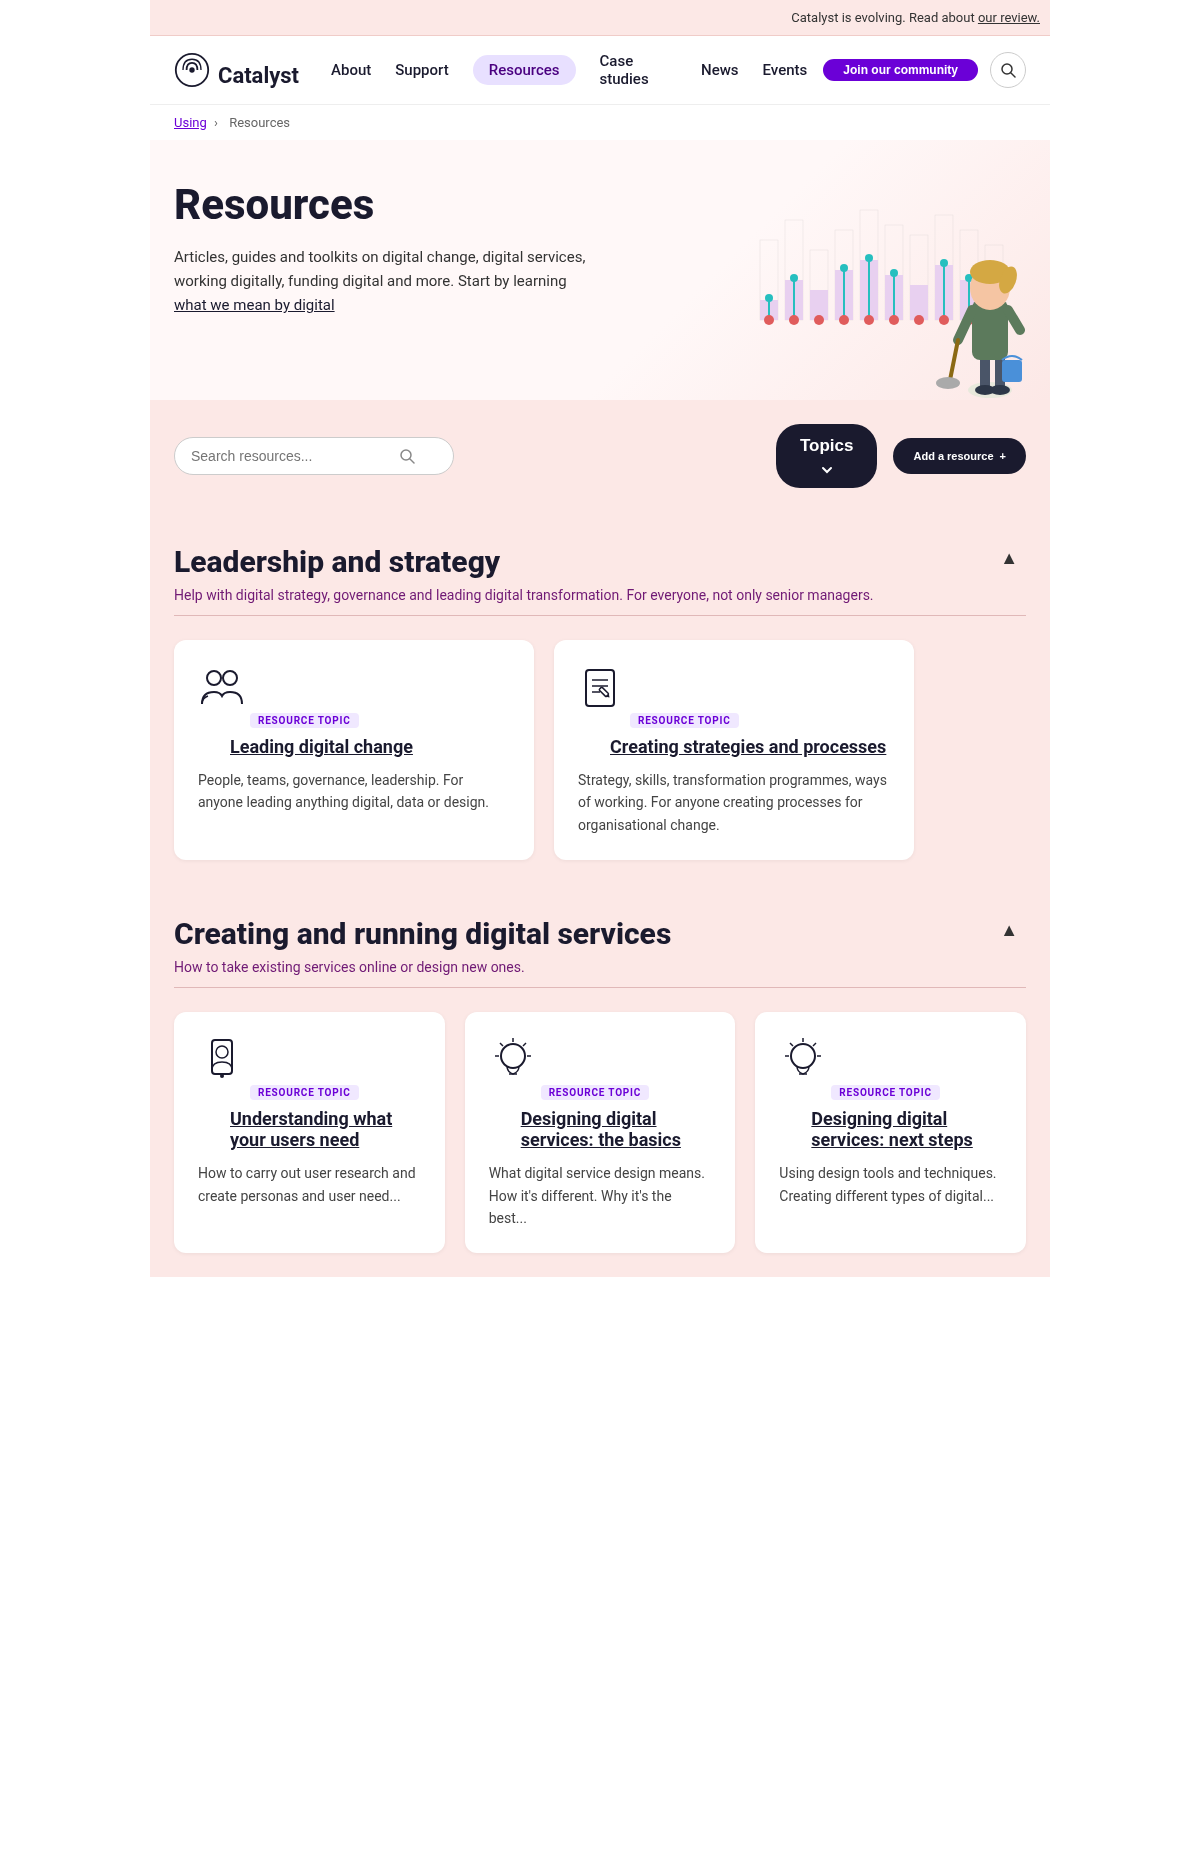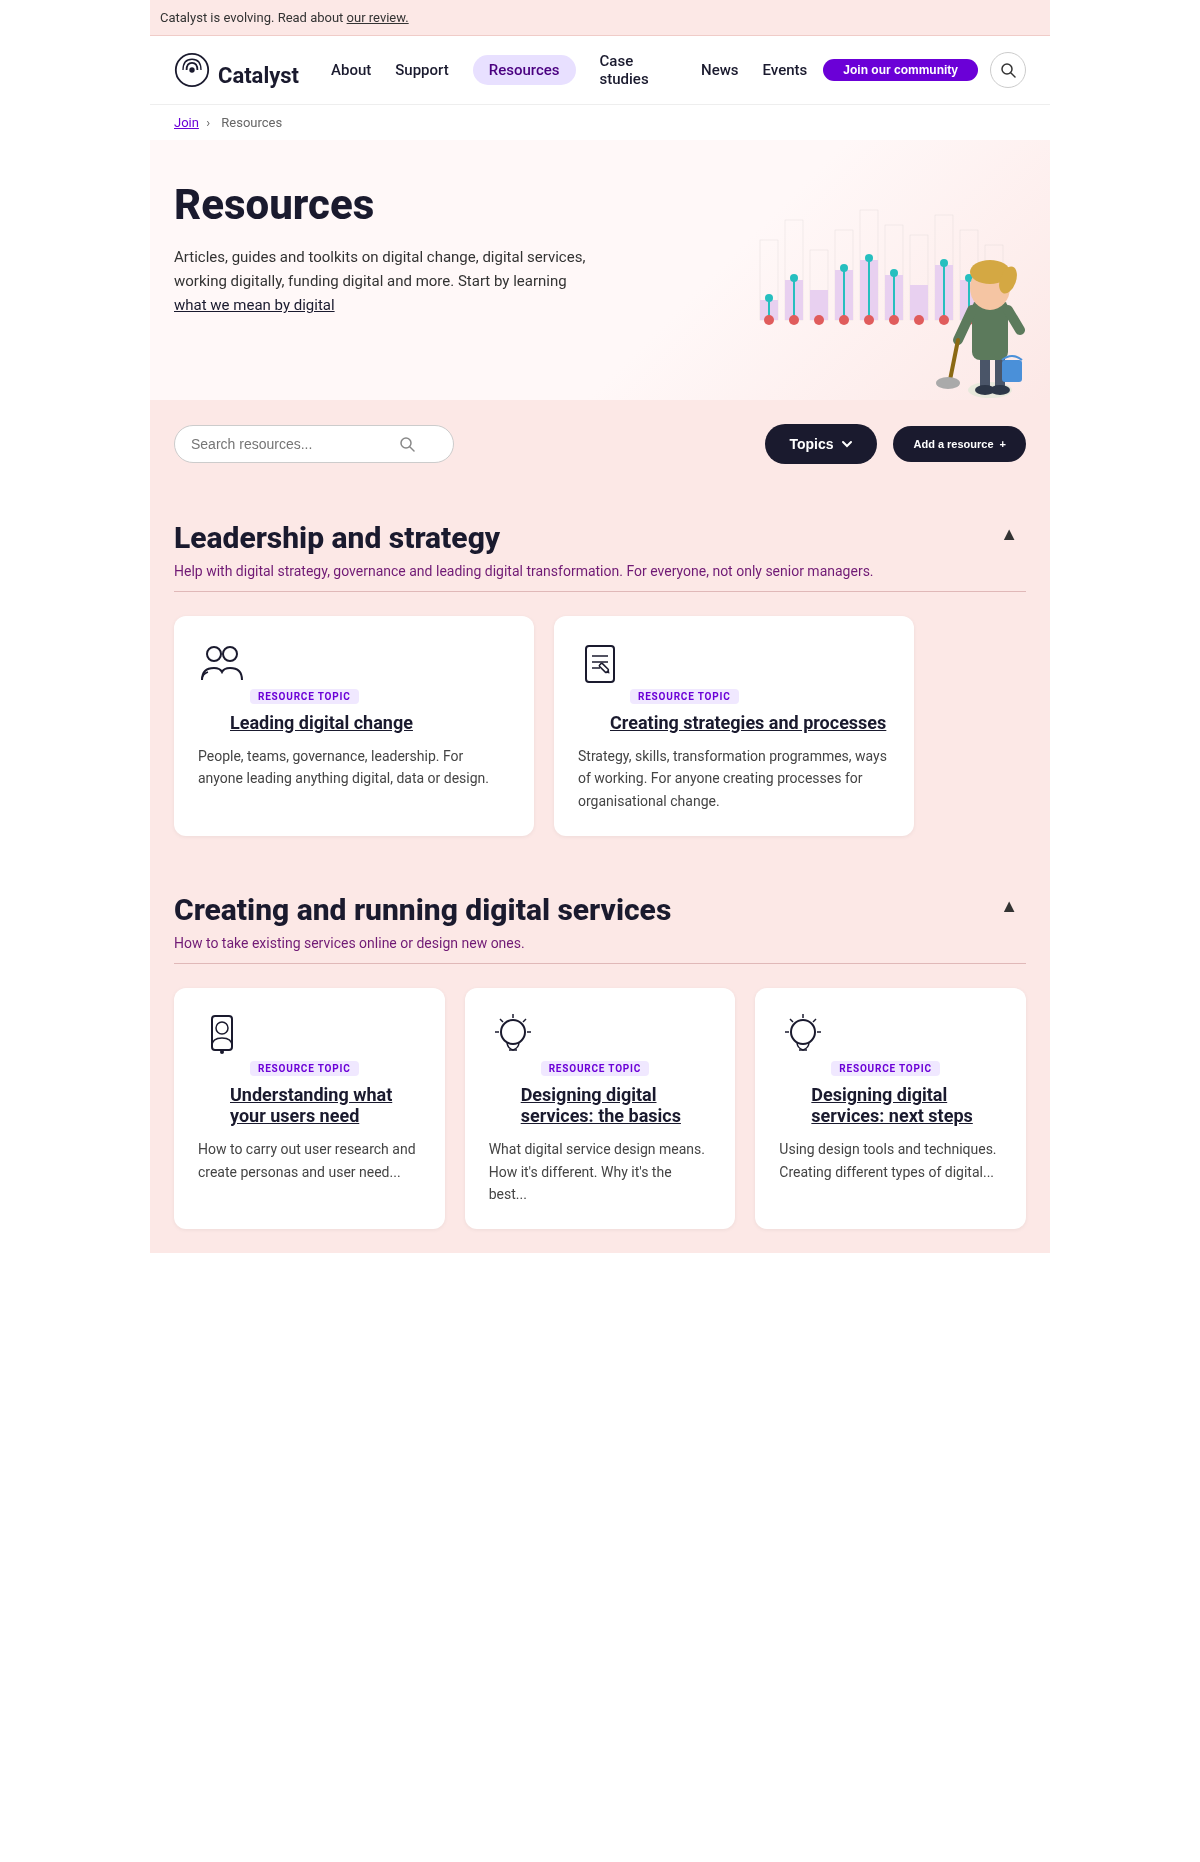--- a/index.html
+++ b/index.html
@@ -1,21 +1,21 @@
 <!DOCTYPE html>
 <html><head>
   <meta charset="utf-8">
   <style>
     * { box-sizing: border-box; margin: 0; padding: 0; }
     body { font-family: -apple-system, BlinkMacSystemFont, 'Segoe UI', Roboto, sans-serif; background: #fff; width: 900px; margin: 0 auto; }
 
     
     .top-banner {
       background: #fce8e6;
-      text-align: left;
+      text-align: right;
       padding: 10px;
       font-size: 13px;
       color: #333;
       border-bottom: 1px solid #f0ccc8;
     }
     .top-banner a { color: #333; }
 
     
     .nav {
       display: flex;
@@ -141,27 +141,28 @@
       font-size: 14px;
       color: #555;
       width: 200px;
     }
     .topics-btn {
       background: #1a1a2e;
       color: #fff;
       border: none;
       border-radius: 24px;
       padding: 12px 24px;
-      font-size: 14px;
+      font-size: 17px;
       font-weight: 600;
       cursor: pointer;
       display: flex;
       align-items: center;
       gap: 8px;
       margin-left: auto;
+      flex-direction: column;
     }
     .add-resource-btn {
       background: #1a1a2e;
       color: #fff;
       border: none;
       border-radius: 24px;
       padding: 12px 20px;
       font-size: 11px;
       font-weight: 600;
       cursor: pointer;
@@ -291,21 +292,21 @@
     <button class="nav-join">Join our community</button>
     <button class="nav-search-btn">
       <svg width="16" height="16" viewBox="0 0 16 16">
         <circle cx="7" cy="7" r="5" fill="none" stroke="#333" stroke-width="1.5"></circle>
         <line x1="11" y1="11" x2="15" y2="15" stroke="#333" stroke-width="1.5" stroke-linecap="round"></line>
       </svg>
     </button>
   </nav>
 
   <div class="breadcrumb">
-    <a href="#">Join</a>
+    <a href="#">Using</a>
     <span> › </span>
     <span>Resources</span>
   </div>
 
   <div class="hero">
     <div class="hero-content">
       <h1>Resources</h1>
       <p>
         <span>Articles, guides and toolkits on digital change, digital services, working digitally, funding digital and more. Start by learning </span>
         <a href="#">what we mean by digital</a>

